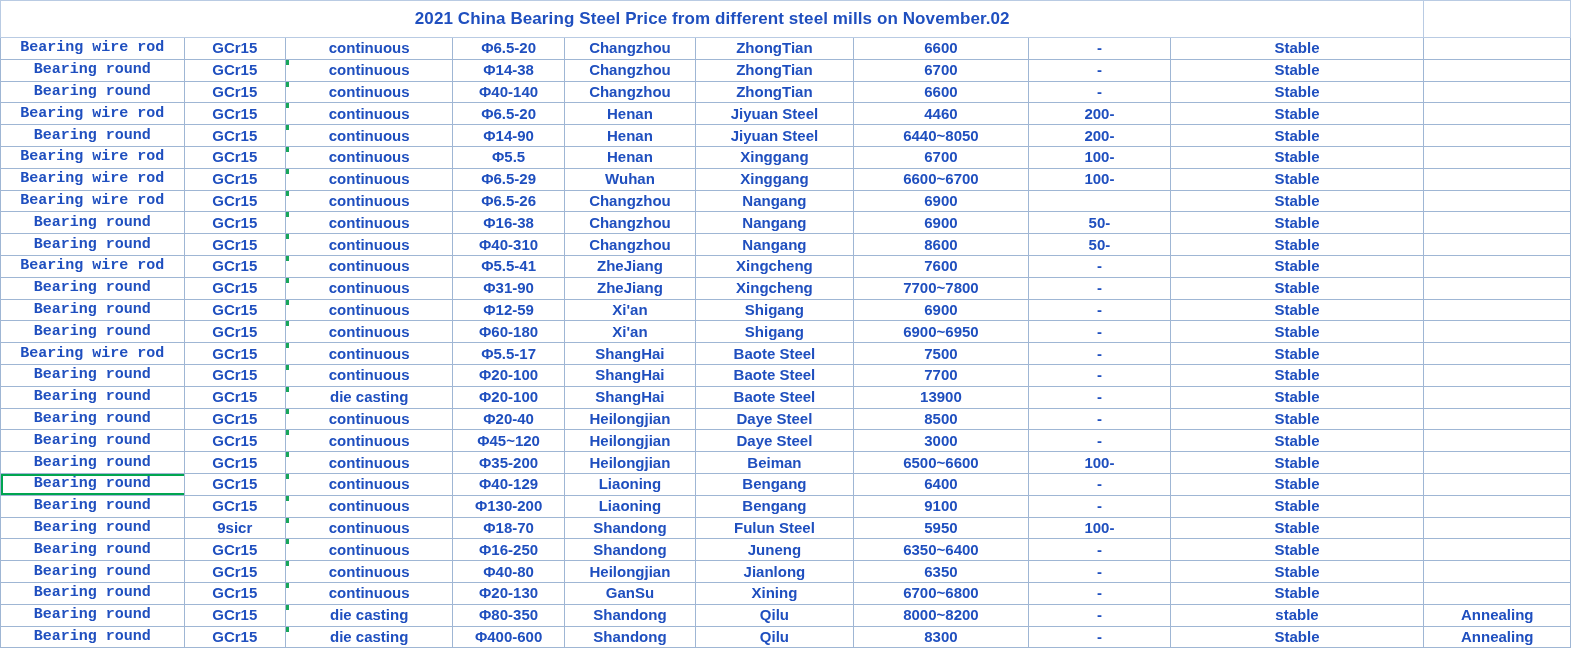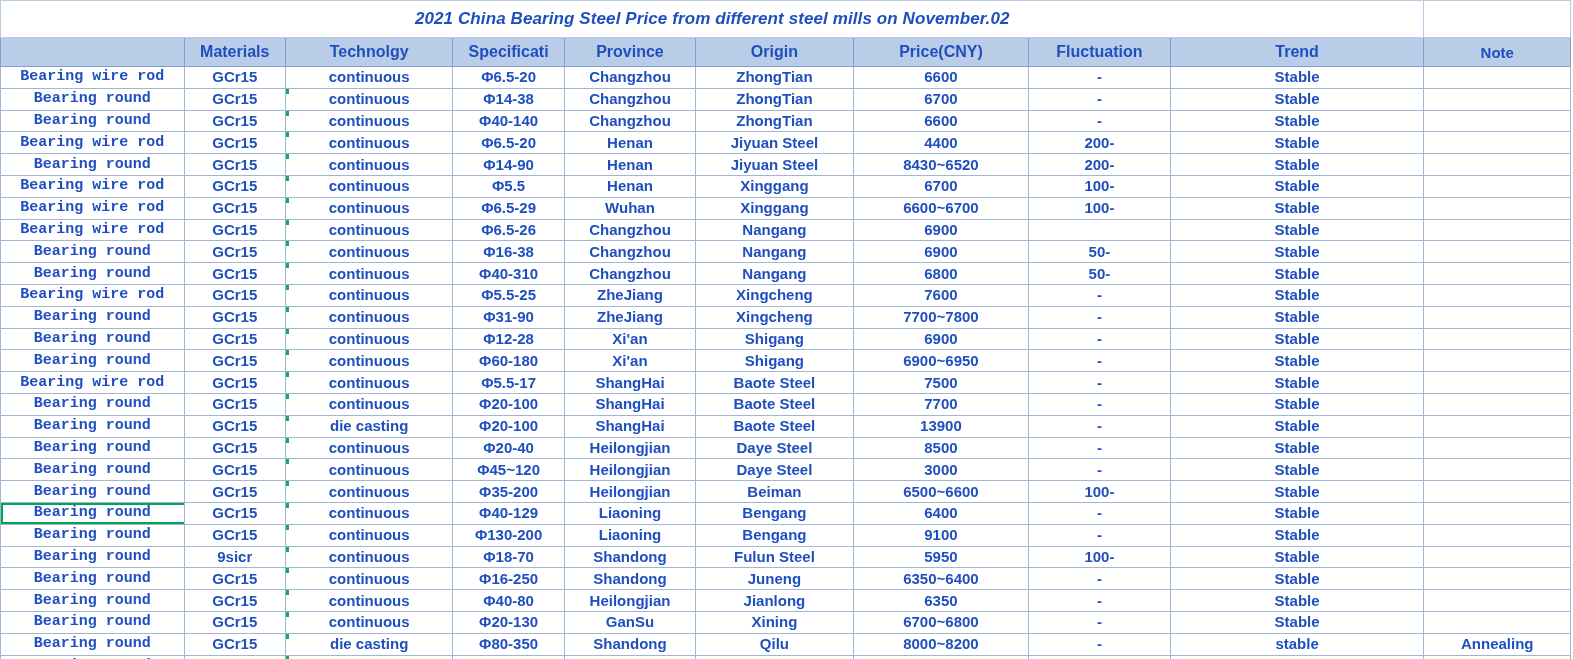--- a/index.html
+++ b/index.html
@@ -35,21 +35,20 @@
   }
   
   tr.title-row td {
     height: 36px;
     border: 1px solid #b9cbe3;
     background: #ffffff;
     color: #1f4fbf;
     font-size: 17px;
     font-weight: bold;
     letter-spacing: 0.1px;
-    font-style: italic;
   }
   tr.title-row td.title-pad {
     border-left: 1px solid #b9cbe3;
   }
   
   tr.header-row th {
     height: 28px;
     background: #b9cde8;
     color: #1f4fbf;
     font-size: 16px;
@@ -125,32 +124,20 @@
       <col class="w-price">
       <col class="w-fluct">
       <col class="w-trend">
       <col class="w-note">
     </colgroup>
     <tbody>
       <tr class="title-row">
         <td colspan="9">2021 China Bearing Steel Price from different steel mills on  November.02</td>
         <td class="title-pad"></td>
       </tr>
-      <tr class="header-row">
-        <th></th>
-        <th>Materials</th>
-        <th>Technolgy</th>
-        <th>Specificati</th>
-        <th>Province</th>
-        <th>Origin</th>
-        <th>Price(CNY)</th>
-        <th>Fluctuation</th>
-        <th>Trend</th>
-        <th class="note-col">Note</th>
-      </tr>
 
     <tr class="data-row first-of-tech">
           <td class="product c-blue">Bearing wire rod</td>
           <td class="c-blue">GCr15</td>
           <td class="tech c-blue">continuous</td>
           <td class="c-blue">Φ6.5-20</td>
           <td class="c-blue">Changzhou</td>
           <td class="c-blue">ZhongTian</td>
           <td class="c-blue">6600</td>
           <td class="c-blue">-</td>
@@ -181,33 +168,33 @@
           <td class="c-blue">Stable</td>
           <td class="c-blue"></td>
         </tr>
         <tr class="data-row">
           <td class="product c-blue">Bearing wire rod</td>
           <td class="c-blue">GCr15</td>
           <td class="tech c-blue">continuous</td>
           <td class="c-blue">Φ6.5-20</td>
           <td class="c-blue">Henan</td>
           <td class="c-blue">Jiyuan Steel</td>
-          <td class="c-green">4400</td>
+          <td class="c-green">4460</td>
           <td class="c-green">200-</td>
           <td class="c-blue">Stable</td>
           <td class="c-blue"></td>
         </tr>
         <tr class="data-row">
           <td class="product c-blue">Bearing round</td>
           <td class="c-blue">GCr15</td>
           <td class="tech c-blue">continuous</td>
           <td class="c-blue">Φ14-90</td>
           <td class="c-blue">Henan</td>
           <td class="c-blue">Jiyuan Steel</td>
-          <td class="c-green">8430~6520</td>
+          <td class="c-green">6440~8050</td>
           <td class="c-green">200-</td>
           <td class="c-blue">Stable</td>
           <td class="c-blue"></td>
         </tr>
         <tr class="data-row">
           <td class="product c-blue">Bearing wire rod</td>
           <td class="c-blue">GCr15</td>
           <td class="tech c-blue">continuous</td>
           <td class="c-blue">Φ5.5</td>
           <td class="c-blue">Henan</td>
@@ -253,30 +240,30 @@
           <td class="c-blue">Stable</td>
           <td class="c-blue"></td>
         </tr>
         <tr class="data-row">
           <td class="product c-blue">Bearing round</td>
           <td class="c-blue">GCr15</td>
           <td class="tech c-blue">continuous</td>
           <td class="c-blue">Φ40-310</td>
           <td class="c-blue">Changzhou</td>
           <td class="c-blue">Nangang</td>
-          <td class="c-green">6800</td>
+          <td class="c-green">8600</td>
           <td class="c-green">50-</td>
           <td class="c-blue">Stable</td>
           <td class="c-blue"></td>
         </tr>
         <tr class="data-row">
           <td class="product c-blue">Bearing wire rod</td>
           <td class="c-blue">GCr15</td>
           <td class="tech c-blue">continuous</td>
-          <td class="c-blue">Φ5.5-25</td>
+          <td class="c-blue">Φ5.5-41</td>
           <td class="c-blue">ZheJiang</td>
           <td class="c-blue">Xingcheng</td>
           <td class="c-blue">7600</td>
           <td class="c-blue">-</td>
           <td class="c-blue">Stable</td>
           <td class="c-blue"></td>
         </tr>
         <tr class="data-row">
           <td class="product c-blue">Bearing round</td>
           <td class="c-blue">GCr15</td>
@@ -286,21 +273,21 @@
           <td class="c-blue">Xingcheng</td>
           <td class="c-blue">7700~7800</td>
           <td class="c-blue">-</td>
           <td class="c-blue">Stable</td>
           <td class="c-blue"></td>
         </tr>
         <tr class="data-row">
           <td class="product c-blue">Bearing round</td>
           <td class="c-blue">GCr15</td>
           <td class="tech c-blue">continuous</td>
-          <td class="c-blue">Φ12-28</td>
+          <td class="c-blue">Φ12-59</td>
           <td class="c-blue">Xi'an</td>
           <td class="c-blue">Shigang</td>
           <td class="c-blue">6900</td>
           <td class="c-blue">-</td>
           <td class="c-blue">Stable</td>
           <td class="c-blue"></td>
         </tr>
         <tr class="data-row">
           <td class="product c-blue">Bearing round</td>
           <td class="c-blue">GCr15</td>

